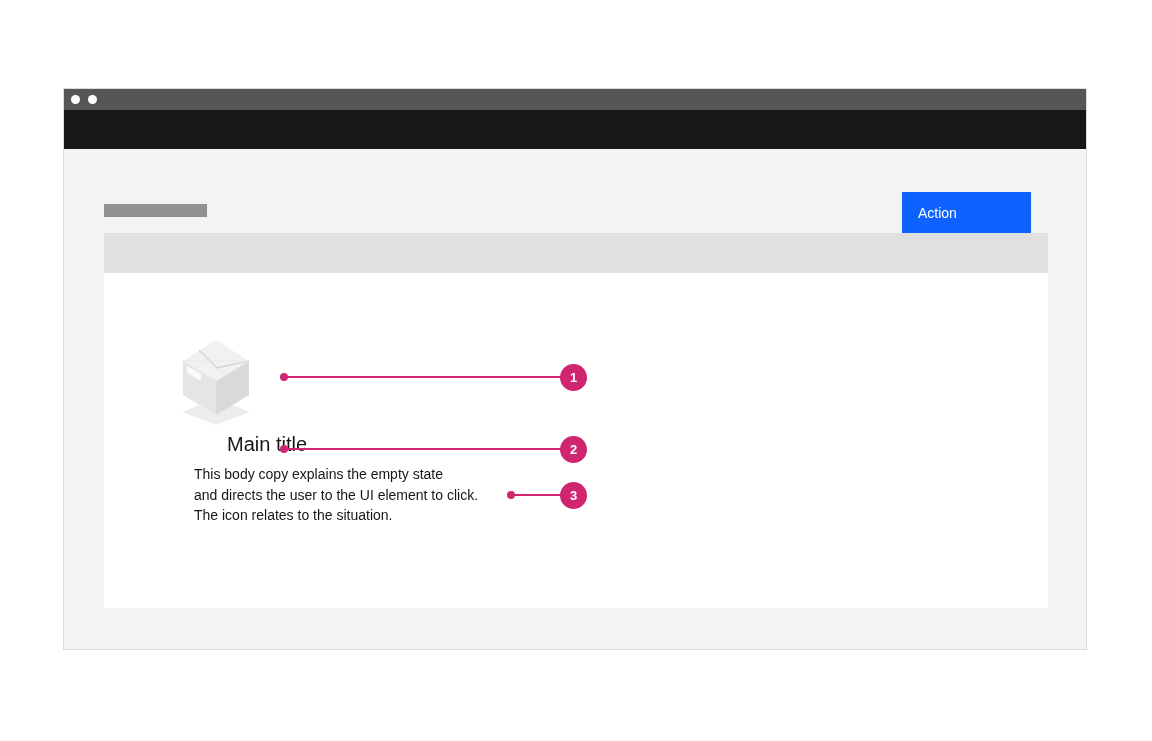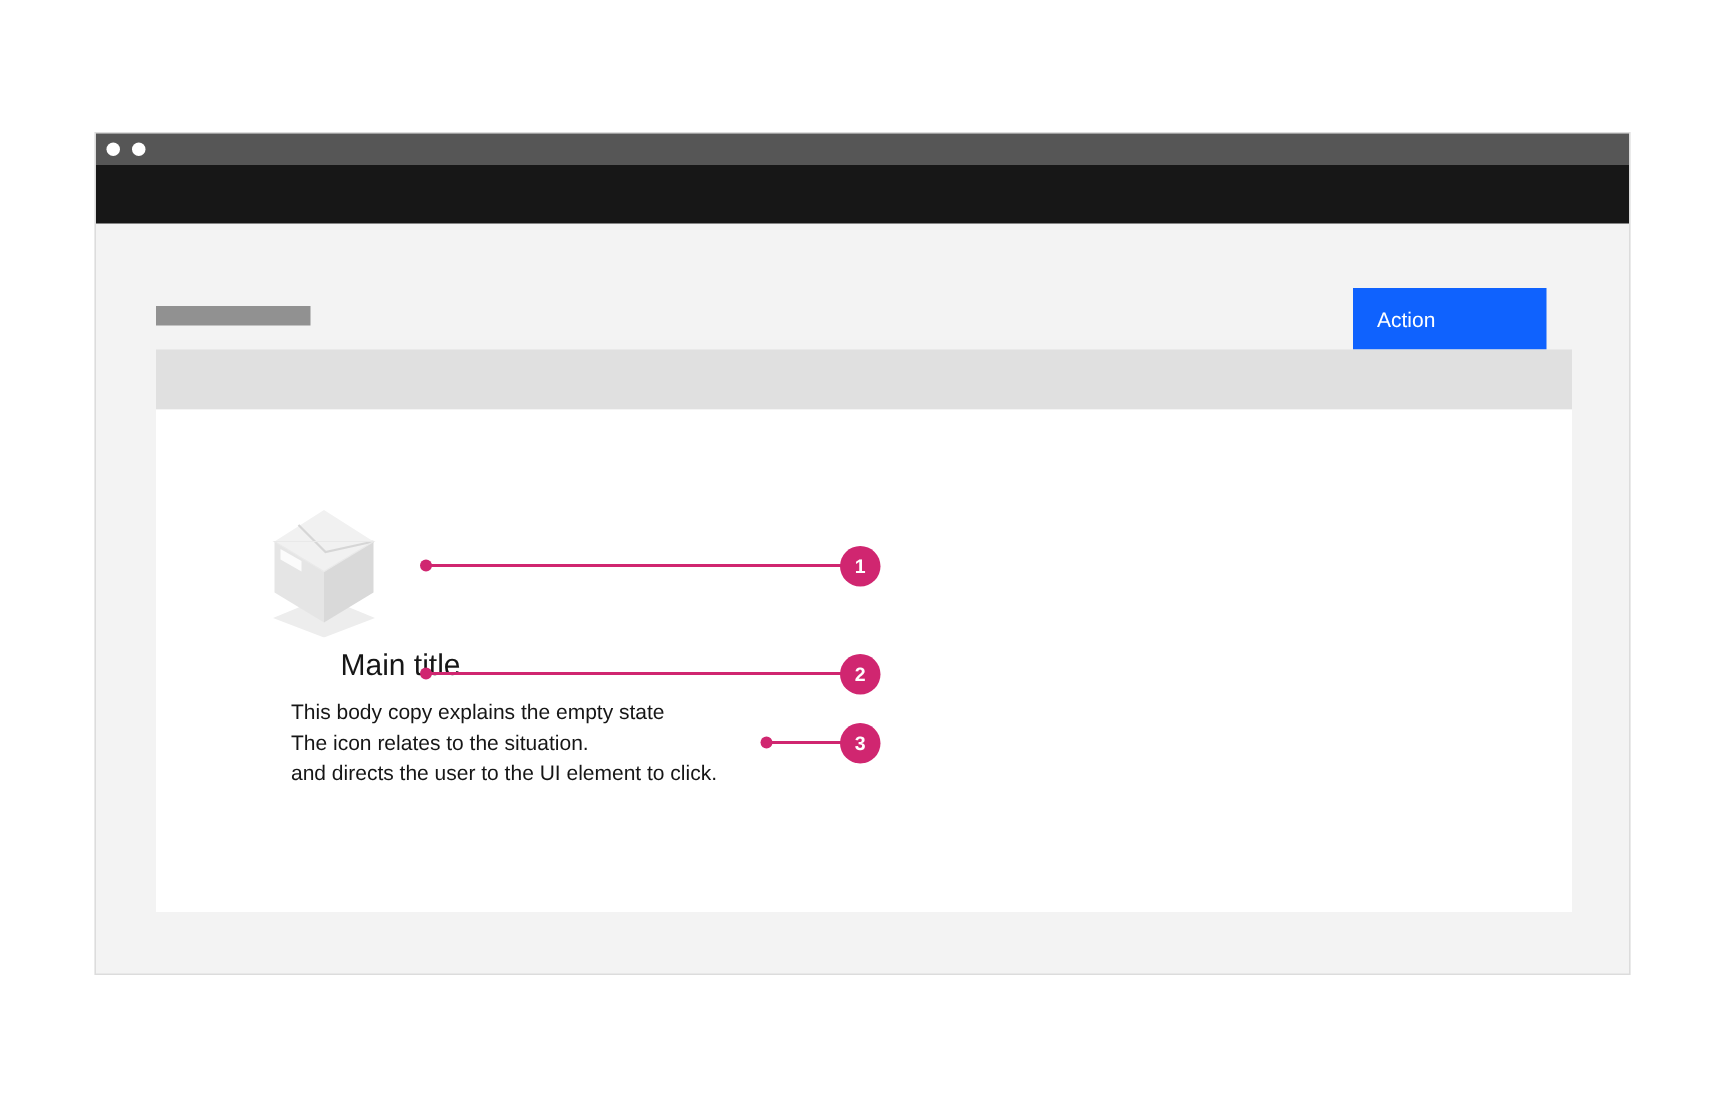--- a/index.html
+++ b/index.html
@@ -70,22 +70,22 @@
         <polygon points="39,1 6,22 39,42 72,22" fill="#f1f1f1"></polygon>
         <polyline points="22,11 40,29 72,22" fill="none" stroke="#d6d6d6" stroke-width="1.5"></polyline>
         <polygon points="10,27 24,35 24,42 10,34" fill="#fbfbfb"></polygon>
         <polygon points="6,22 39,42 72,22" fill="none" stroke="#e9e9e9" stroke-width="0.8"></polygon>
       </svg>
 
       <div class="es-title">Main title</div>
 
       <div class="es-body">
         <div>This body copy explains the empty state</div>
+        <div>and directs the user to the UI element to click.</div>
         <div>The icon relates to the situation.</div>
-        <div>and directs the user to the UI element to click.</div>
       </div>
 
     </div>
   </div>
 
   <span class="ann-dot ann1-dot"></span>
   <span class="ann-line ann1-line"></span>
   <span class="ann-badge ann1-badge">1</span>
 
   <span class="ann-dot ann2-dot"></span>

